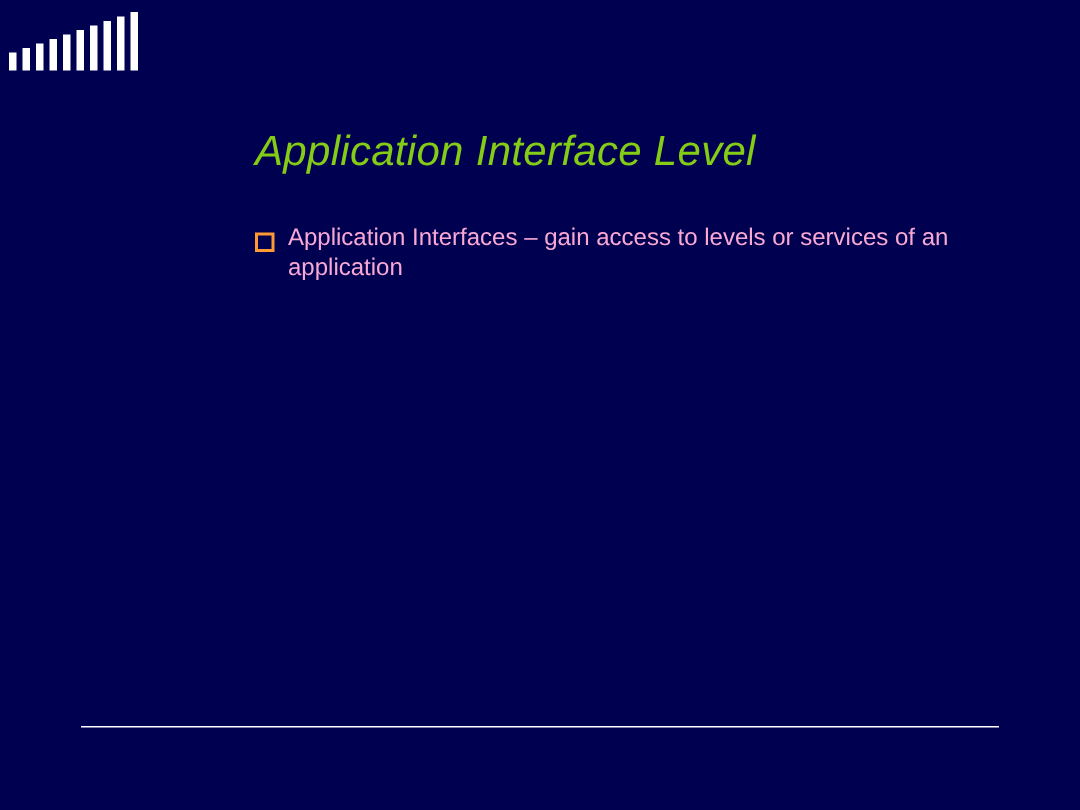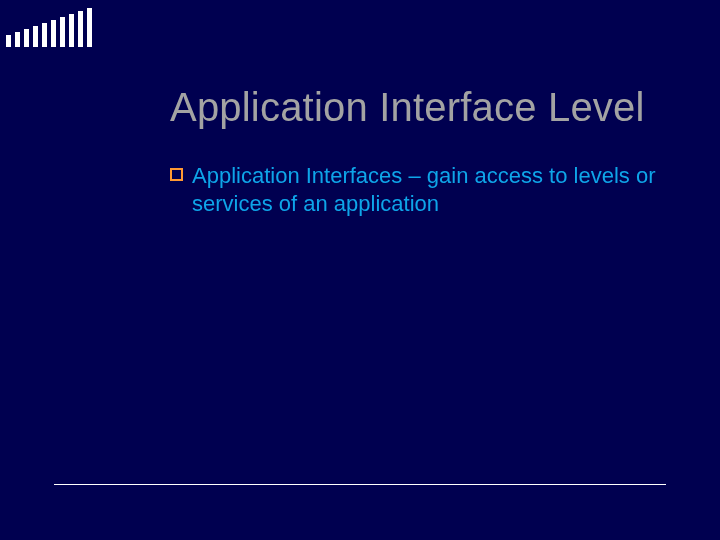--- a/index.html
+++ b/index.html
@@ -23,31 +23,32 @@
     width: 5px;
     background: #ffffff;
   }
   .slide {
     position: absolute;
     top: 85px;
     left: 170px;
     width: 490px;
   }
   .title {
-    font-size: 40px;
+    font-size: 28px;
     font-weight: 400;
-    color: #a3a3a3;
+    color: #84cc16;
     margin-bottom: 32px;
     letter-spacing: 0.2px;
+    font-style: italic;
   }
   .bullets {
     list-style: none;
-    font-size: 22px;
+    font-size: 16px;
     line-height: 1.28;
-    color: #0ea5e9;
+    color: #f9a8d4;
   }
   .bullets li {
     position: relative;
     padding-left: 22px;
     margin-bottom: 4px;
   }
   .bullet-box {
     position: absolute;
     left: 0;
     top: 6px;

